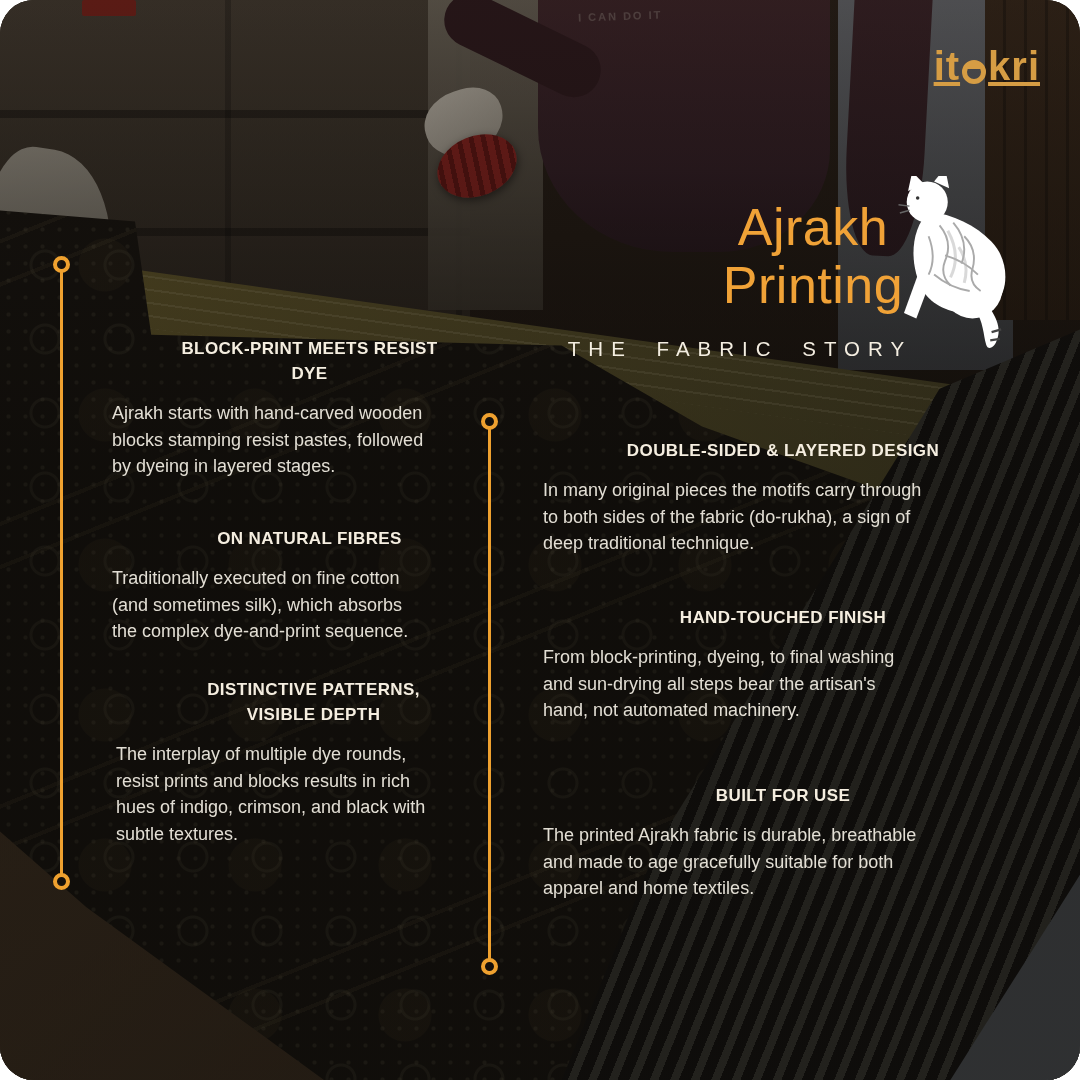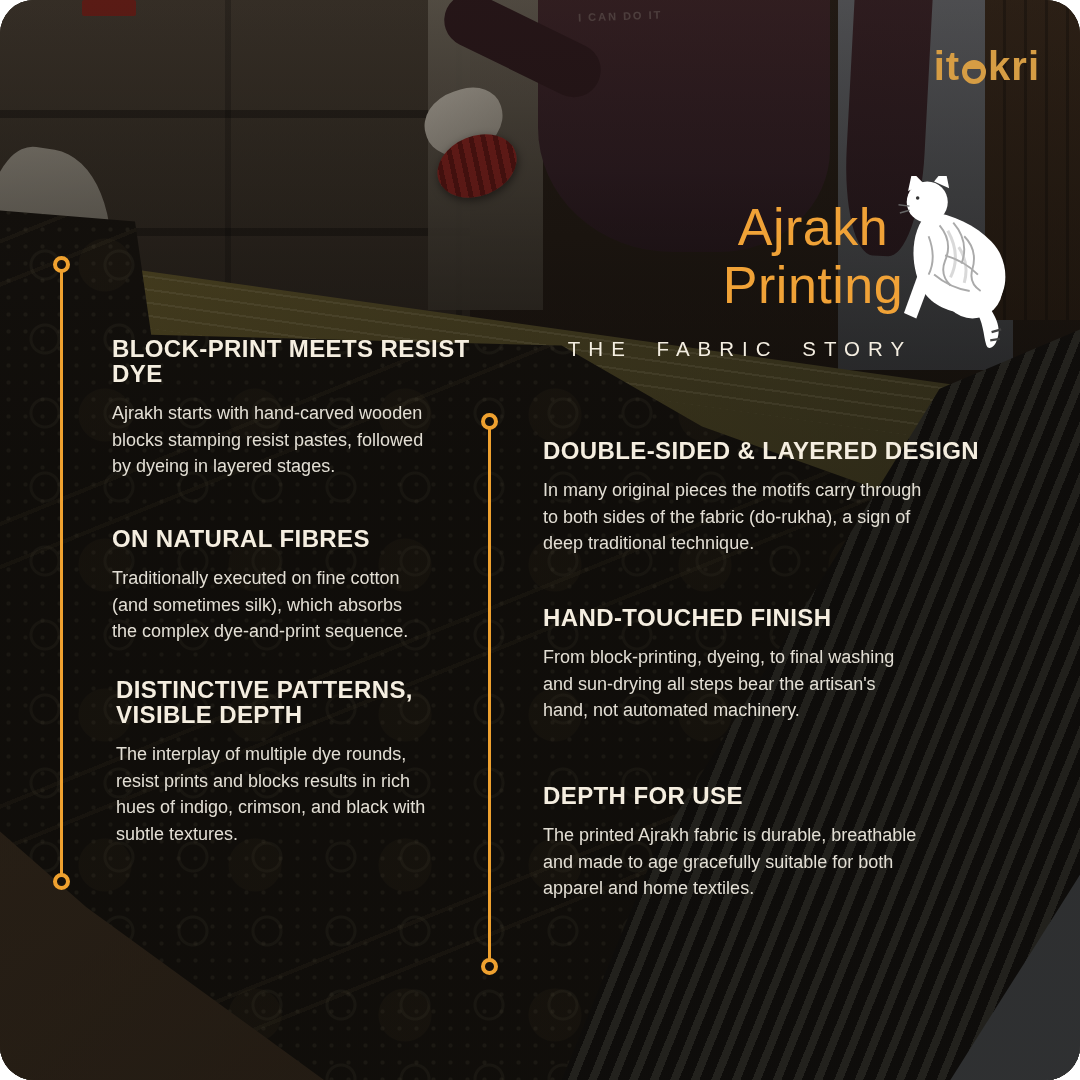--- a/index.html
+++ b/index.html
@@ -68,21 +68,21 @@
     clip-path:polygon(52% 100%,61% 78%,87% 36%,100% 30.5%,100% 100%);
     background:repeating-linear-gradient(112deg,#3d3d36 0 8px,#131210 8px 19px);}
   .floor-wedge{position:absolute;inset:0;
     clip-path:polygon(88% 100%,100% 81%,100% 100%);
     background:linear-gradient(150deg,#84898d 0%,#575c61 70%);}
   .shade{position:absolute;inset:0;z-index:4;
     background:linear-gradient(180deg,rgba(18,14,11,.38) 0%,rgba(14,11,9,.50) 22%,rgba(10,8,6,.56) 45%,rgba(10,8,6,.52) 100%);}
 
   
   .fg{position:absolute;inset:0;z-index:10;}
-  .logo{position:absolute;right:40px;top:44px;font-size:40px;font-weight:700;color:#D69D44;letter-spacing:1px;display:flex;align-items:center;}
+  .logo{position:absolute;right:40px;top:44px;font-size:40px;font-weight:700;color:#D69D44;letter-spacing:1px;display:flex;align-items:center;text-decoration:underline;}
   .logo .o-pot{display:inline-block;width:24px;height:24px;border:5px solid #D69D44;border-radius:50%;
     box-sizing:border-box;margin:10px 2px 0;position:relative;background:transparent;}
   .logo .o-pot:before{content:"";position:absolute;left:-2px;right:-2px;top:-1px;height:5px;background:#D69D44;border-radius:3px;}
 
   .title{position:absolute;left:648px;top:198px;width:330px;text-align:center;
     font-size:52px;line-height:58px;font-weight:400;color:#F0A237;white-space:pre-line;letter-spacing:.5px;}
   .subtitle{position:absolute;left:553px;top:337px;width:374px;text-align:center;
     font-size:20.5px;font-weight:400;letter-spacing:8px;word-spacing:10px;color:#F4EEE1;}
   .cat{position:absolute;left:886px;top:176px;width:140px;height:178px;}
 
@@ -90,22 +90,22 @@
   .tl-dot{position:absolute;width:17px;height:17px;box-sizing:border-box;border:4.5px solid #EFA12F;
     border-radius:50%;background:rgba(24,19,12,.55);}
   #tl-left-line{left:60px;top:271px;height:603px;}
   #tl-left-top{left:53px;top:256px;}
   #tl-left-bottom{left:53px;top:873px;}
   #tl-mid-line{left:488px;top:428px;height:532px;}
   #tl-mid-top{left:481px;top:413px;}
   #tl-mid-bottom{left:481px;top:958px;}
 
   .sec{position:absolute;}
-  .sec h3{margin:0 0 14px 0;font-size:24px;line-height:25px;font-weight:700;
-    color:#F5EEE0;letter-spacing:.4px;white-space:pre-line;}
+  .sec h3{margin:0 0 14px 0;font-size:17px;line-height:25px;font-weight:700;
+    color:#F5EEE0;letter-spacing:.4px;white-space:pre-line;text-align:center;}
   .sec p{margin:0;font-size:18px;line-height:26.5px;color:rgba(238,234,223,.95);white-space:pre-line;}
   #s1{left:112px;top:336px;width:395px;}
   #s2{left:112px;top:526px;width:395px;}
   #s3{left:116px;top:677px;width:395px;}
   #s4{left:543px;top:438px;width:480px;}
   #s5{left:543px;top:605px;width:480px;}
   #s6{left:543px;top:783px;width:480px;}
 </style>
 </head>
 <body>
@@ -214,19 +214,19 @@
 to both sides of the fabric (do-rukha), a sign of
 deep traditional technique.</p>
     </div>
     <div class="sec" id="s5">
       <h3>HAND-TOUCHED FINISH</h3>
       <p>From block-printing, dyeing, to final washing
 and sun-drying all steps bear the artisan's
 hand, not automated machinery.</p>
     </div>
     <div class="sec" id="s6">
-      <h3>DEPTH FOR USE</h3>
+      <h3>BUILT FOR USE</h3>
       <p>The printed Ajrakh fabric is durable, breathable
 and made to age gracefully suitable for both
 apparel and home textiles.</p>
     </div>
   </div>
 </div>
 
 </body></html>

